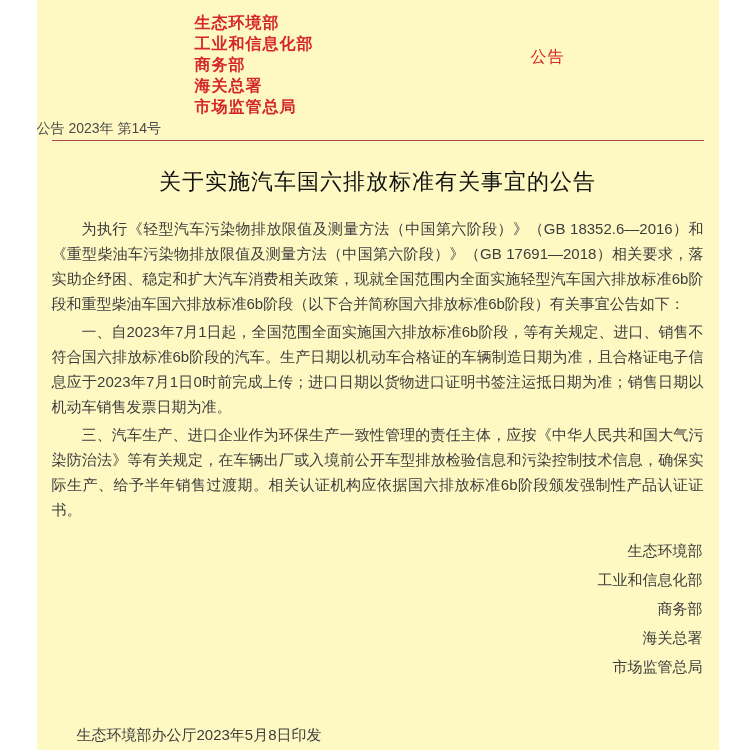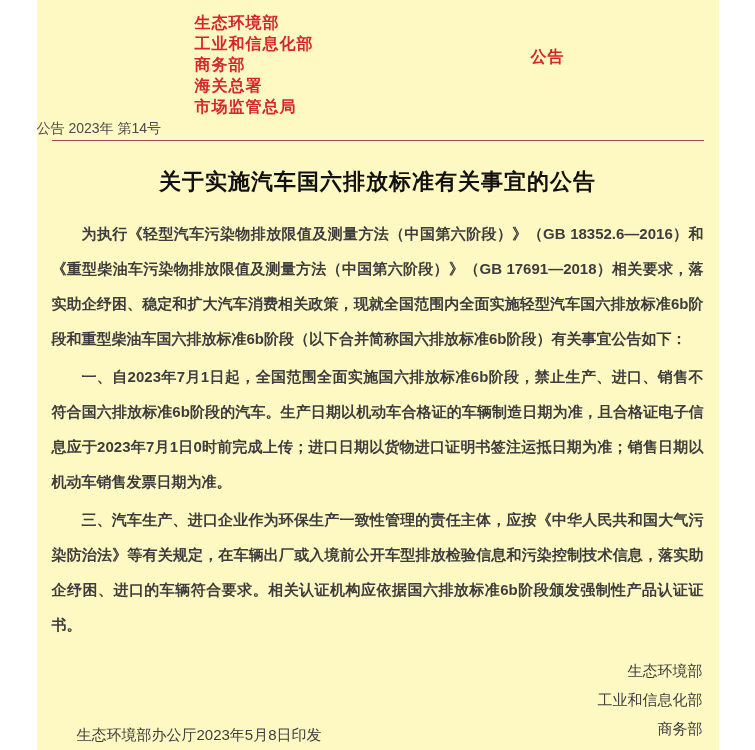--- a/index.html
+++ b/index.html
@@ -21,21 +21,21 @@
     font-weight: 700;
     font-size: 16px;
     line-height: 21px;
     letter-spacing: 1px;
   }
   .notice-label {
     position: absolute;
     top: 47px;
     left: 494px;
     color: #d5262b;
-    font-weight: 700;
+    font-weight: 400;
     font-size: 16px;
     letter-spacing: 1px;
   }
   
   .doc-number {
     text-align: left;
     font-size: 14px;
     line-height: 18px;
     color: #4a4a4a;
     margin-top: 2px;
@@ -43,33 +43,32 @@
   
   .divider {
     border: none;
     border-top: 1px solid #a8494d;
     margin: 3px 15px 0 15px;
   }
   
   .title {
     text-align: center;
     font-size: 22px;
-    font-weight: 700;
+    font-weight: 400;
     color: #111111;
     margin: 26px 15px 19px 15px;
     letter-spacing: 1px;
   }
   
   .body-text {
     margin: 0 15px;
     font-size: 15px;
-    line-height: 35px;
+    line-height: 25px;
     text-align: justify;
     color: #3d3d3d;
-    font-weight: bold;
   }
   .body-text p { margin: 0 0 3px 0; text-indent: 2em; }
   
   .signature {
     margin: 14px 16px 0 15px;
     text-align: right;
     font-size: 15px;
     color: #3d3d3d;
   }
   .signature .sig-line { line-height: 29px; }
@@ -99,28 +98,27 @@
   </div>
 
   <div class="doc-number">公告 2023年 第14号</div>
 
   <hr class="divider">
 
   <h1 class="title">关于实施汽车国六排放标准有关事宜的公告</h1>
 
   <div class="body-text">
     <p>为执行《轻型汽车污染物排放限值及测量方法（中国第六阶段）》（GB 18352.6—2016）和《重型柴油车污染物排放限值及测量方法（中国第六阶段）》（GB 17691—2018）相关要求，落实助企纾困、稳定和扩大汽车消费相关政策，现就全国范围内全面实施轻型汽车国六排放标准6b阶段和重型柴油车国六排放标准6b阶段（以下合并简称国六排放标准6b阶段）有关事宜公告如下：</p>
-    <p>一、自2023年7月1日起，全国范围全面实施国六排放标准6b阶段，禁止生产、进口、销售不符合国六排放标准6b阶段的汽车。生产日期以机动车合格证的车辆制造日期为准，且合格证电子信息应于2023年7月1日0时前完成上传；进口日期以货物进口证明书签注运抵日期为准；销售日期以机动车销售发票日期为准。</p>
-    <p>三、汽车生产、进口企业作为环保生产一致性管理的责任主体，应按《中华人民共和国大气污染防治法》等有关规定，在车辆出厂或入境前公开车型排放检验信息和污染控制技术信息，落实助企纾困、进口的车辆符合要求。相关认证机构应依据国六排放标准6b阶段颁发强制性产品认证证书。</p>
+    <p>一、自2023年7月1日起，全国范围全面实施国六排放标准6b阶段，等有关规定、进口、销售不符合国六排放标准6b阶段的汽车。生产日期以机动车合格证的车辆制造日期为准，且合格证电子信息应于2023年7月1日0时前完成上传；进口日期以货物进口证明书签注运抵日期为准；销售日期以机动车销售发票日期为准。</p>
+    <p>三、汽车生产、进口企业作为环保生产一致性管理的责任主体，应按《中华人民共和国大气污染防治法》等有关规定，在车辆出厂或入境前公开车型排放检验信息和污染控制技术信息，确保实际生产、给予半年销售过渡期。相关认证机构应依据国六排放标准6b阶段颁发强制性产品认证证书。</p>
   </div>
 
   <div class="signature">
     <div class="sig-line">生态环境部</div>
     <div class="sig-line">工业和信息化部</div>
     <div class="sig-line">商务部</div>
     <div class="sig-line">海关总署</div>
     <div class="sig-line">市场监管总局</div>
-    <div class="sig-line">2023年5月8日</div>
   </div>
 
   <div class="footer">生态环境部办公厅2023年5月8日印发</div>
 
 </div>
 
 </body></html>

